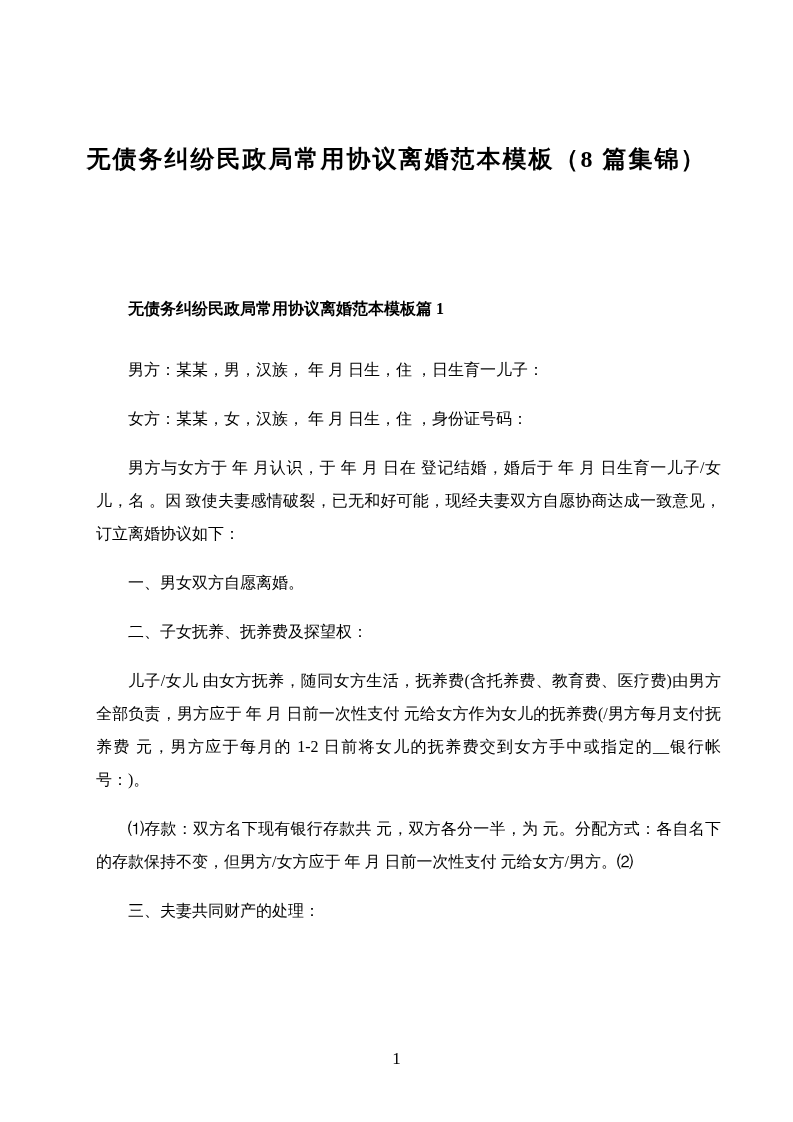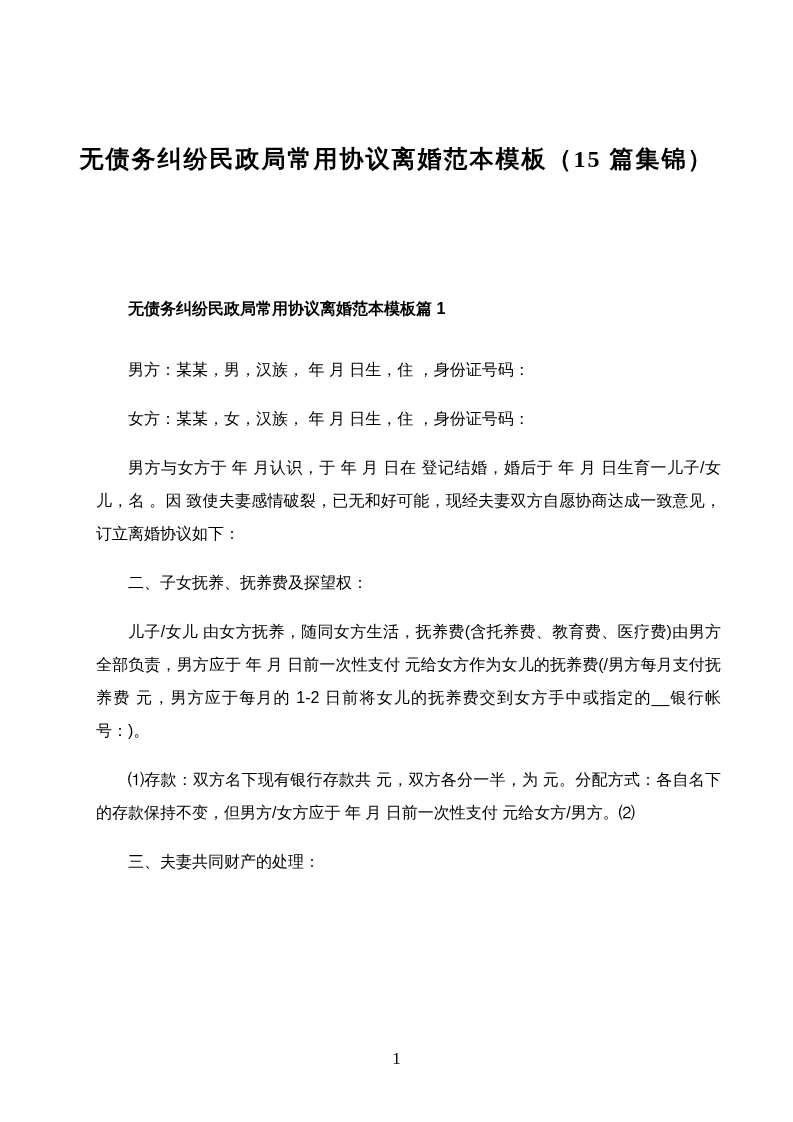--- a/index.html
+++ b/index.html
@@ -23,20 +23,21 @@
     font-family: "Liberation Serif", "DejaVu Serif", serif;
     font-size: 24px;
     line-height: 34px;
     font-weight: bold;
     text-align: center;
     letter-spacing: 2px;
     color: #000000;
   }
   .content {
     padding: 0 72px 0 96px;
+    font-family: Liberation Serif, serif;
   }
   .section-heading {
     margin: 116px 0 28px 0;
     font-size: 16px;
     line-height: 33px;
     font-weight: bold;
     text-indent: 2em;
     color: #000000;
   }
   .content p {
@@ -58,32 +59,33 @@
     font-size: 17px;
     line-height: 22px;
     color: #000000;
   }
 </style>
 </head>
 <body>
 
 <div class="page">
 
-  <h1 class="doc-title">无债务纠纷民政局常用协议离婚范本模板（15 篇集锦）</h1>
+  <h1 class="doc-title">无债务纠纷民政局常用协议离婚范本模板（8 篇集锦）</h1>
 
   <div class="content">
 
     <h2 class="section-heading">无债务纠纷民政局常用协议离婚范本模板篇 1</h2>
 
-    <p>男方：某某，男，汉族， 年 月 日生，住 ，身份证号码：</p>
+    <p>男方：某某，男，汉族， 年 月 日生，住 ，日生育一儿子：</p>
 
     <p>女方：某某，女，汉族， 年 月 日生，住 ，身份证号码：</p>
 
     <p>男方与女方于 年 月认识，于 年 月 日在 登记结婚，婚后于 年 月 日生育一儿子/女儿，名 。因 致使夫妻感情破裂，已无和好可能，现经夫妻双方自愿协商达成一致意见，订立离婚协议如下：</p>
 
+    <p>一、男女双方自愿离婚。</p>
 
     <p>二、子女抚养、抚养费及探望权：</p>
 
     <p>儿子/女儿 由女方抚养，随同女方生活，抚养费(含托养费、教育费、医疗费)由男方全部负责，男方应于 年 月 日前一次性支付 元给女方作为女儿的抚养费(/男方每月支付抚养费 元，男方应于每月的 1-2 日前将女儿的抚养费交到女方手中或指定的__银行帐号：)。</p>
 
 
     <p>⑴存款：双方名下现有银行存款共 元，双方各分一半，为 元。分配方式：各自名下的存款保持不变，但男方/女方应于 年 月 日前一次性支付 元给女方/男方。⑵</p>
 
     <p>三、夫妻共同财产的处理：</p>
 

